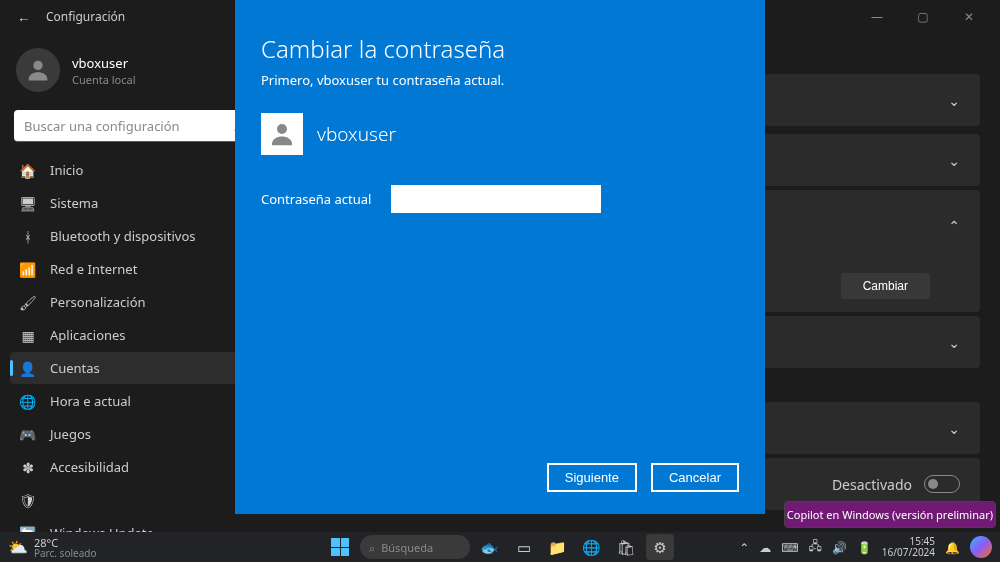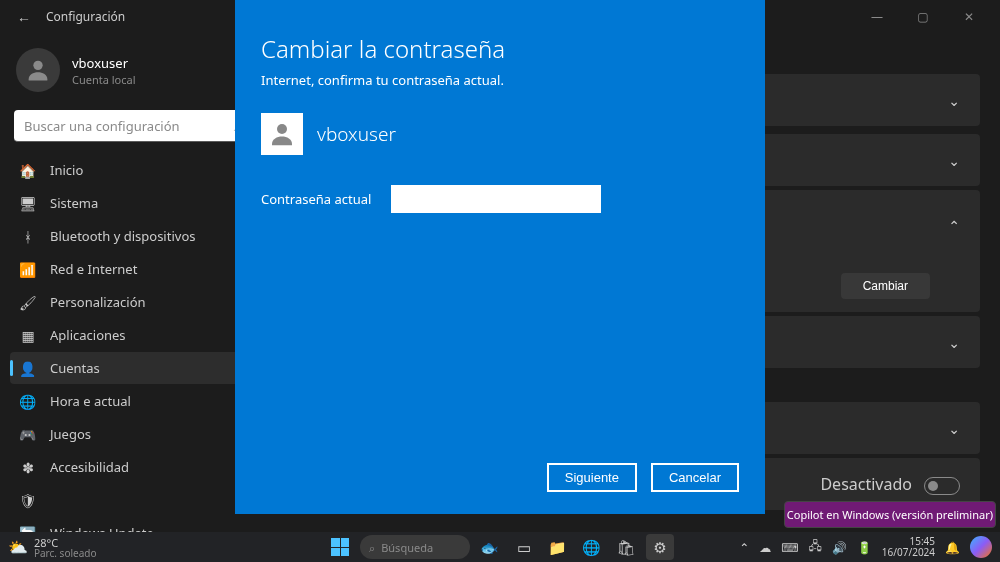--- a/index.html
+++ b/index.html
@@ -106,21 +106,21 @@
     justify-content: flex-end;
     padding: 0 20px;
   }
   .panel-row.tall { height: 70px; }
   .chevron { color: var(--text-dim); font-size: 14px; }
   .cambiar-btn {
     background: #383838; color: var(--text-light);
     border: none; padding: 6px 22px; border-radius: 4px;
     font-size: 12px; margin-right: 30px;
   }
-  .toggle-row { display:flex; align-items:flex-end; gap:12px; font-size:16px; color: var(--text-dim);}
+  .toggle-row { display:flex; align-items:flex-start; gap:12px; font-size:14px; color: var(--text-dim);}
   .toggle { width: 36px; height: 18px; border-radius: 9px; border: 1px solid #8a8a8a; position: relative; }
   .toggle::after { content:""; position:absolute; width:10px;height:10px;border-radius:50%;background:#8a8a8a;left:3px;top:3px;}
 
   
   .modal {
     position: absolute;
     left: 235px; top: 0;
     width: 530px; height: 514px;
     background: var(--modal-blue);
     color: #fff;
@@ -295,21 +295,21 @@
       <div class="toggle-row">
         <span>Desactivado</span>
         <div class="toggle"></div>
       </div>
     </div>
   </div>
 </div>
 
 <div class="modal">
   <h1>Cambiar la contraseña</h1>
-  <div class="sub">Internet, confirma tu contraseña actual.</div>
+  <div class="sub">Primero, vboxuser tu contraseña actual.</div>
   <div class="user-row">
     <div class="user-tile">
       <svg viewBox="0 0 24 24">
           <circle cx="12" cy="8" r="4"></circle>
           <path d="M4 20c0-4 4-6 8-6s8 2 8 6v1H4z"></path>
         </svg>
     </div>
     <div class="uname">vboxuser</div>
   </div>
   <div class="field-row">

